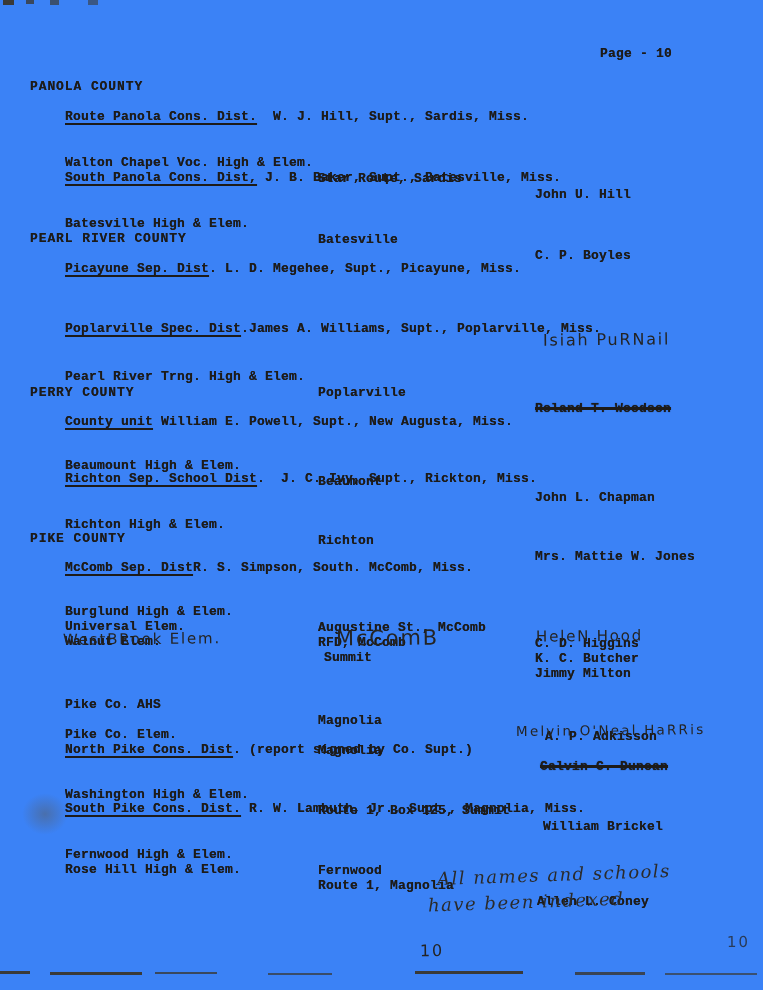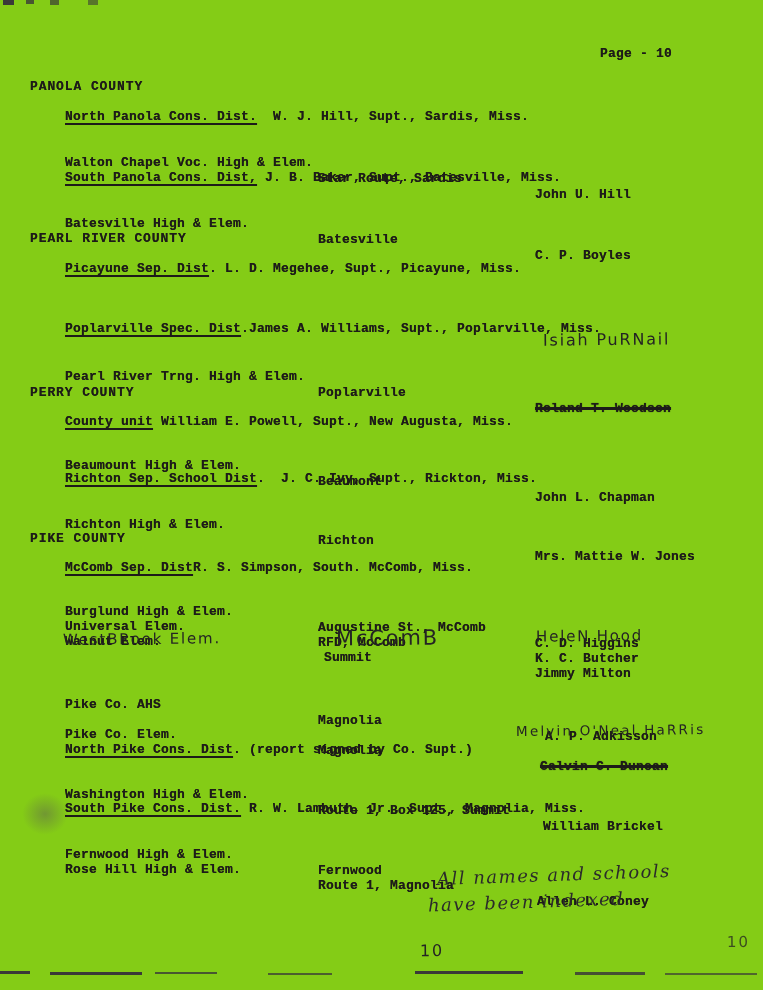--- a/index.html
+++ b/index.html
@@ -1,20 +1,20 @@
 <!DOCTYPE html>
 <html><head>
 <meta charset="utf-8">
 <style>
   html,body{margin:0;padding:0;background:#e8e8e6;}
   .page{
     position:relative;
     width:763px;height:990px;
     margin:0 auto;
-    background:#84cc16;
+    background:#3b82f6;
     font-family:"Liberation Mono","DejaVu Sans Mono",monospace;
     font-weight:700;
     color:#1d1b19;
     overflow:hidden;
   }
   .line{
     position:absolute;
     font-size:13px;
     line-height:16px;
     letter-spacing:0.2px;
@@ -68,21 +68,21 @@
 
   <div class="artifact" style="left:3px;top:0;width:11px;height:5px;"></div>
   <div class="artifact" style="left:26px;top:0;width:8px;height:4px;opacity:.8;"></div>
   <div class="artifact" style="left:50px;top:0;width:9px;height:5px;opacity:.7;"></div>
   <div class="artifact" style="left:88px;top:0;width:10px;height:5px;opacity:.6;"></div>
 
   <div class="line" style="left:600px;top:46px;">Page - 10</div>
 
   <div class="line county" style="top:79px;">PANOLA COUNTY</div>
 
-  <div class="line district" style="top:109px;"><span class="u">North Panola Cons. Dist.</span><span>  W. J. Hill, Supt., Sardis, Miss.</span></div>
+  <div class="line district" style="top:109px;"><span class="u">Route Panola Cons. Dist.</span><span>  W. J. Hill, Supt., Sardis, Miss.</span></div>
 
   <div class="line row" style="top:139px;">
     <span class="c1">Walton Chapel Voc. High &amp; Elem.</span>
     <span class="c2">Star Route, Sardis</span>
     <span class="c3">John U. Hill</span>
   </div>
 
   <div class="line district" style="top:170px;"><span class="u">South Panola Cons. Dist,</span><span> J. B. Baker, Supt., Batesville, Miss.</span></div>
 
   <div class="line row" style="top:200px;">

